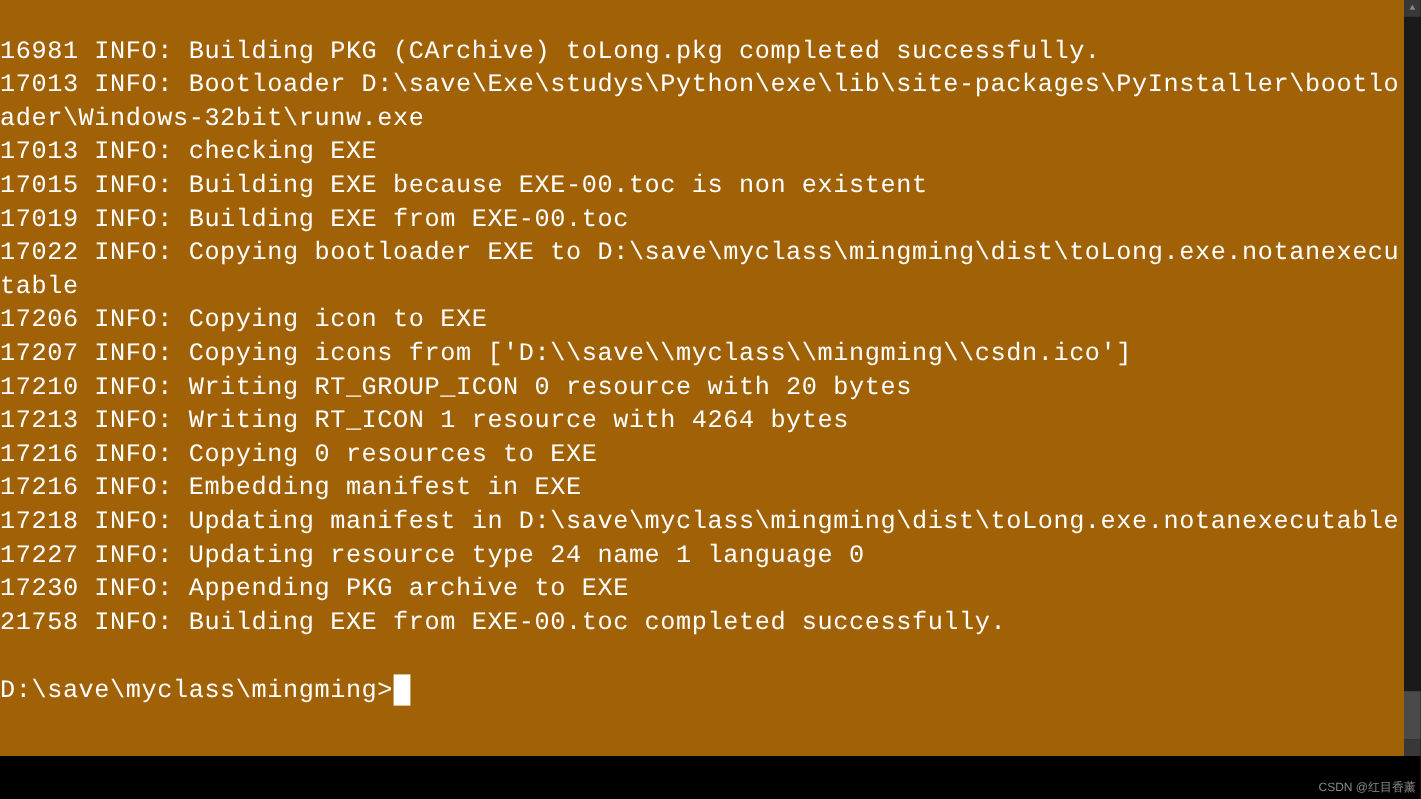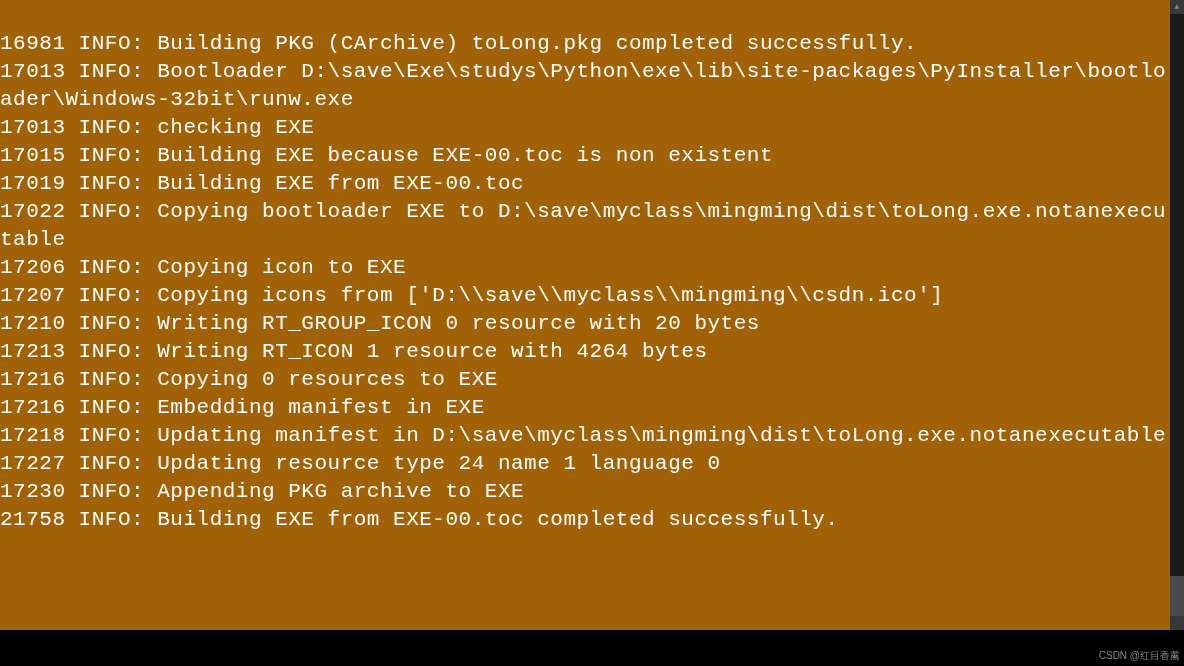--- a/index.html
+++ b/index.html
@@ -93,20 +93,21 @@
 <span>17206 INFO: Copying icon to EXE</span>
 <span>17207 INFO: Copying icons from ['D:\\save\\myclass\\mingming\\csdn.ico']</span>
 <span>17210 INFO: Writing RT_GROUP_ICON 0 resource with 20 bytes</span>
 <span>17213 INFO: Writing RT_ICON 1 resource with 4264 bytes</span>
 <span>17216 INFO: Copying 0 resources to EXE</span>
 <span>17216 INFO: Embedding manifest in EXE</span>
 <span>17218 INFO: Updating manifest in D:\save\myclass\mingming\dist\toLong.exe.notanexecutable</span>
 <span>17227 INFO: Updating resource type 24 name 1 language 0</span>
 <span>17230 INFO: Appending PKG archive to EXE</span>
 <span>21758 INFO: Building EXE from EXE-00.toc completed successfully.</span>
+<div class="prompt-line"><span>D:\save\myclass\mingming&gt;</span><span class="cursor"></span></div>
 </div>
 
 <div class="scrollbar">
   <div class="scroll-up">▲</div>
   <div class="scroll-thumb"></div>
   <div class="scroll-down"></div>
 </div>
 
 <div class="watermark">CSDN @红目香薰</div>
 

